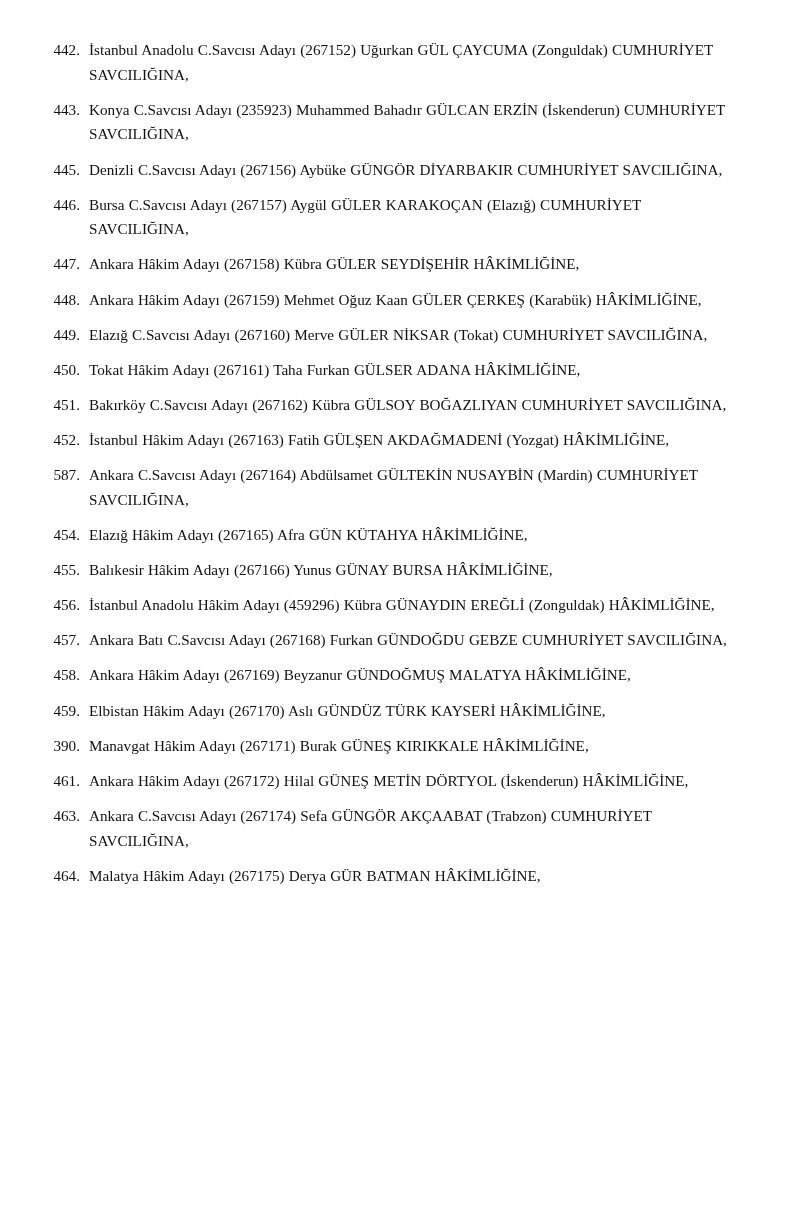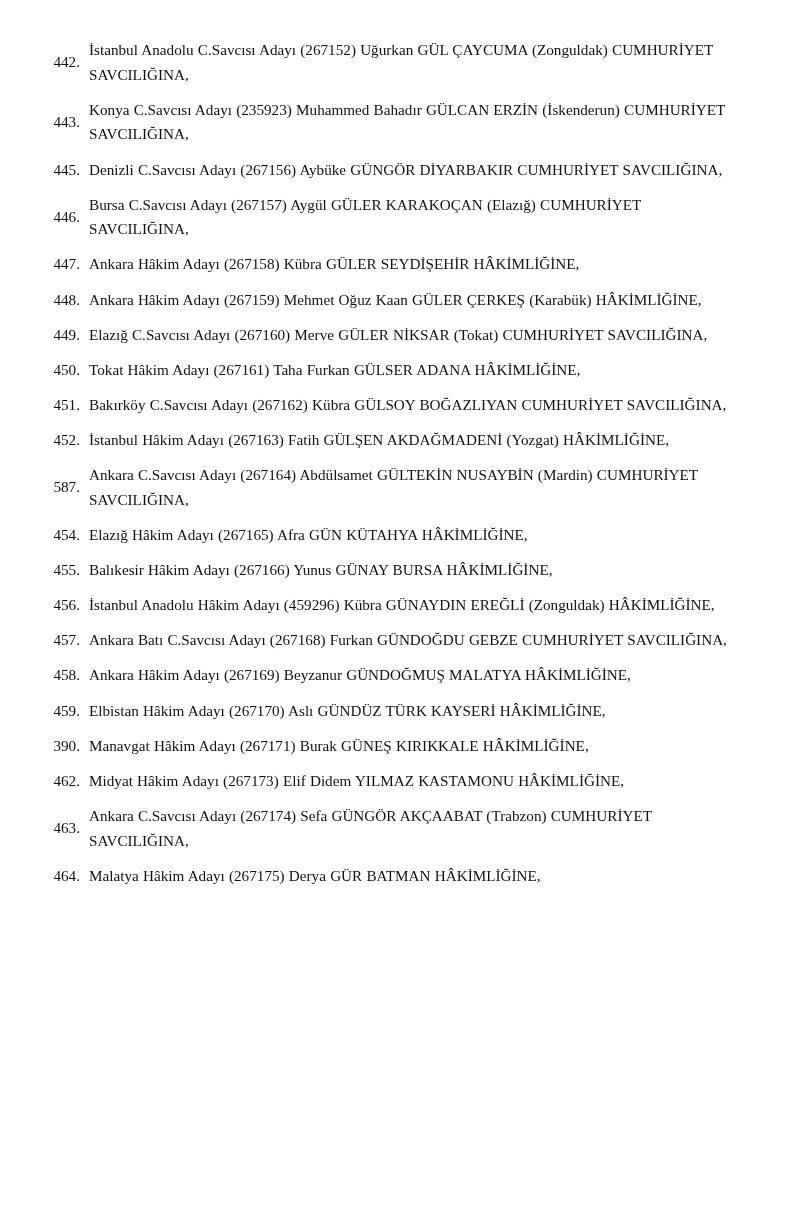--- a/index.html
+++ b/index.html
@@ -22,21 +22,21 @@
     padding: 38px 40px 30px 40px;
     background: #ffffff;
   }
   .entry-list {
     list-style: none;
     margin: 0;
     padding: 0;
   }
   .entry {
     display: flex;
-    align-items: center;
+    align-items: flex-start;
     margin-bottom: 10.5px;
     font-size: 15.2px;
     line-height: 1.62;
   }
   .entry-num {
     flex: 0 0 auto;
     width: 40px;
     text-align: right;
     padding-right: 9px;
     white-space: nowrap;
@@ -119,22 +119,22 @@
       </li>
       <li class="entry">
         <span class="entry-num">459.</span>
         <span class="entry-text">Elbistan Hâkim Adayı (267170) Aslı GÜNDÜZ TÜRK  KAYSERİ HÂKİMLİĞİNE,</span>
       </li>
       <li class="entry">
         <span class="entry-num">390.</span>
         <span class="entry-text">Manavgat Hâkim Adayı (267171) Burak GÜNEŞ KIRIKKALE HÂKİMLİĞİNE,</span>
       </li>
       <li class="entry">
-        <span class="entry-num">462.</span>
-        <span class="entry-text">Midyat Hâkim Adayı (267173) Elif Didem YILMAZ KASTAMONU HÂKİMLİĞİNE,</span>
+        <span class="entry-num">461.</span>
+        <span class="entry-text">Ankara Hâkim Adayı (267172) Hilal GÜNEŞ METİN DÖRTYOL (İskenderun) HÂKİMLİĞİNE,</span>
       </li>
       <li class="entry">
         <span class="entry-num">463.</span>
         <span class="entry-text">Ankara C.Savcısı Adayı (267174) Sefa GÜNGÖR AKÇAABAT (Trabzon) CUMHURİYET SAVCILIĞINA,</span>
       </li>
       <li class="entry">
         <span class="entry-num">464.</span>
         <span class="entry-text">Malatya Hâkim Adayı (267175) Derya GÜR BATMAN HÂKİMLİĞİNE,</span>
       </li>
     </ol>

